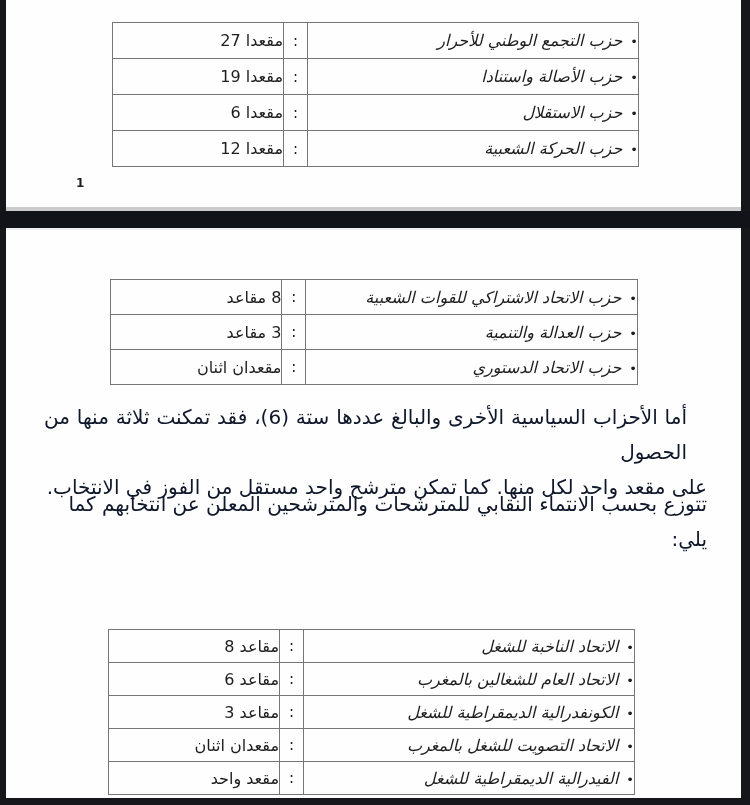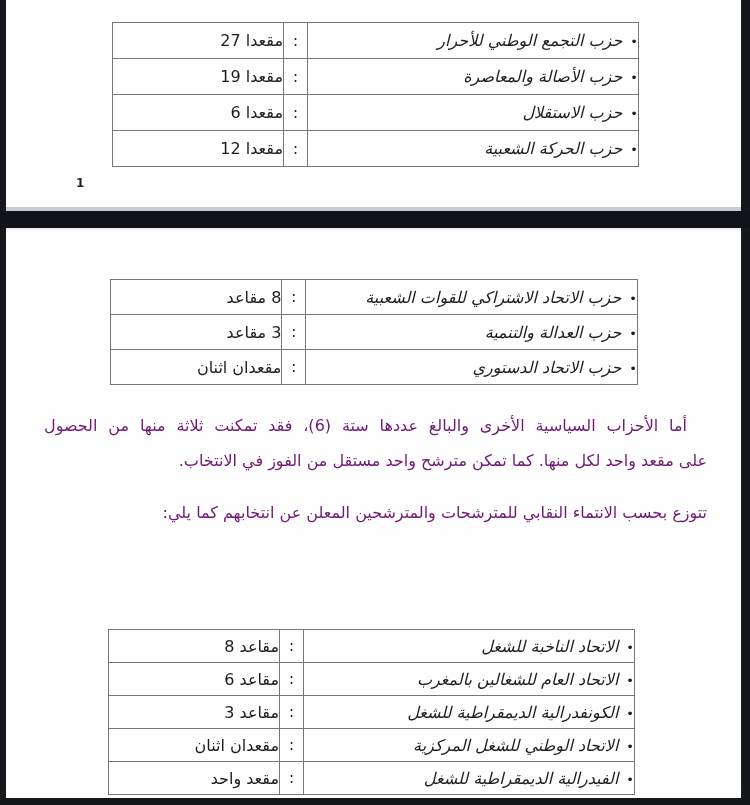--- a/index.html
+++ b/index.html
@@ -35,22 +35,22 @@
 
   .bullet { font-size:13px; margin-left:8px; }
 
   .pagenum {
     position:absolute; left:70px; top:176px;
     font-size:12px; font-weight:bold; color:#1d1d1d;
   }
 
   .para {
     position:absolute; right:34px; left:38px;
-    direction:rtl; color:#701a75;
-    font-size:16px; line-height:35px;margin-top:8px;
+    direction:rtl; color:#0f172a;
+    font-size:20px; line-height:35px;
   }
   .p1 { top:170px; }
   .p2 { top:257px; }
   .pline { text-align:justify; }
   .pline.full   { text-align-last:justify; }
   .pline.last   { text-align:right; text-align-last:right; }
   .pline.indent { padding-right:20px; }
 </style>
 </head>
 <body>
@@ -60,21 +60,21 @@
   <div class="page page1">
 
     <table class="doc-table t1">
       <tbody>
           <tr>
         <td class="party-cell"><span class="bullet">•</span><span>حزب التجمع الوطني للأحرار</span></td>
         <td class="colon-cell">:</td>
         <td class="count-cell num-first">27 مقعدا</td>
       </tr>
       <tr>
-        <td class="party-cell"><span class="bullet">•</span><span>حزب الأصالة والمعاصرة</span></td>
+        <td class="party-cell"><span class="bullet">•</span><span>حزب الأصالة واستنادا</span></td>
         <td class="colon-cell">:</td>
         <td class="count-cell num-first">19 مقعدا</td>
       </tr>
       <tr>
         <td class="party-cell"><span class="bullet">•</span><span>حزب الاستقلال</span></td>
         <td class="colon-cell">:</td>
         <td class="count-cell num-first">6 مقعدا</td>
       </tr>
       <tr>
         <td class="party-cell"><span class="bullet">•</span><span>حزب الحركة الشعبية</span></td>
@@ -131,21 +131,21 @@
         <td class="party-cell"><span class="bullet">•</span><span>الاتحاد العام للشغالين بالمغرب</span></td>
         <td class="colon-cell">:</td>
         <td class="count-cell num-first">6 مقاعد</td>
       </tr>
       <tr>
         <td class="party-cell"><span class="bullet">•</span><span>الكونفدرالية الديمقراطية للشغل</span></td>
         <td class="colon-cell">:</td>
         <td class="count-cell num-first">3 مقاعد</td>
       </tr>
       <tr>
-        <td class="party-cell"><span class="bullet">•</span><span>الاتحاد الوطني للشغل المركزية</span></td>
+        <td class="party-cell"><span class="bullet">•</span><span>الاتحاد التصويت للشغل بالمغرب</span></td>
         <td class="colon-cell">:</td>
         <td class="count-cell">مقعدان اثنان</td>
       </tr>
       <tr>
         <td class="party-cell"><span class="bullet">•</span><span>الفيدرالية الديمقراطية للشغل</span></td>
         <td class="colon-cell">:</td>
         <td class="count-cell">مقعد واحد</td>
       </tr>
     </tbody>
       </table>

